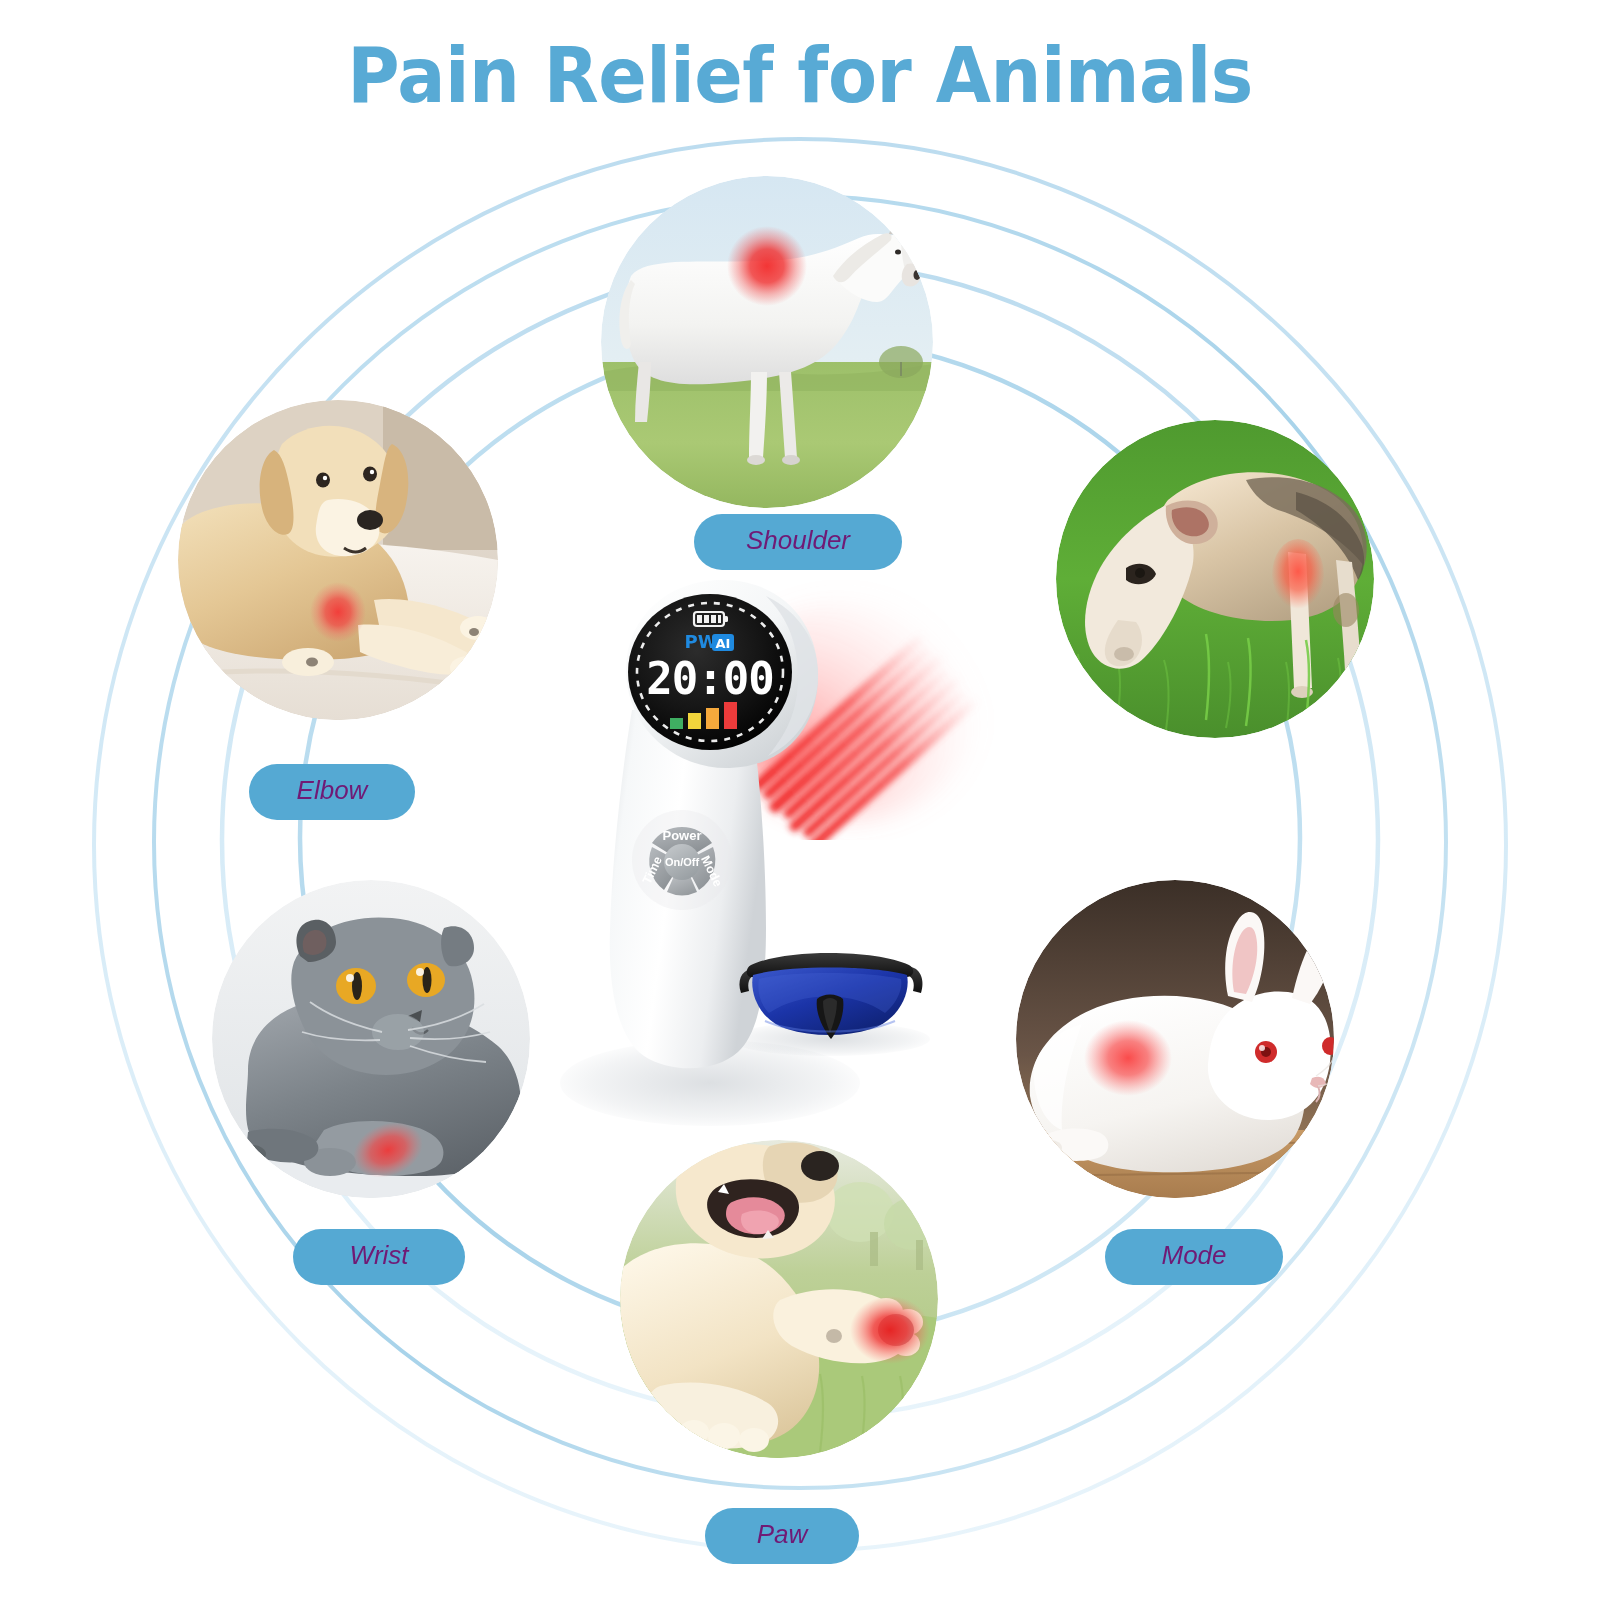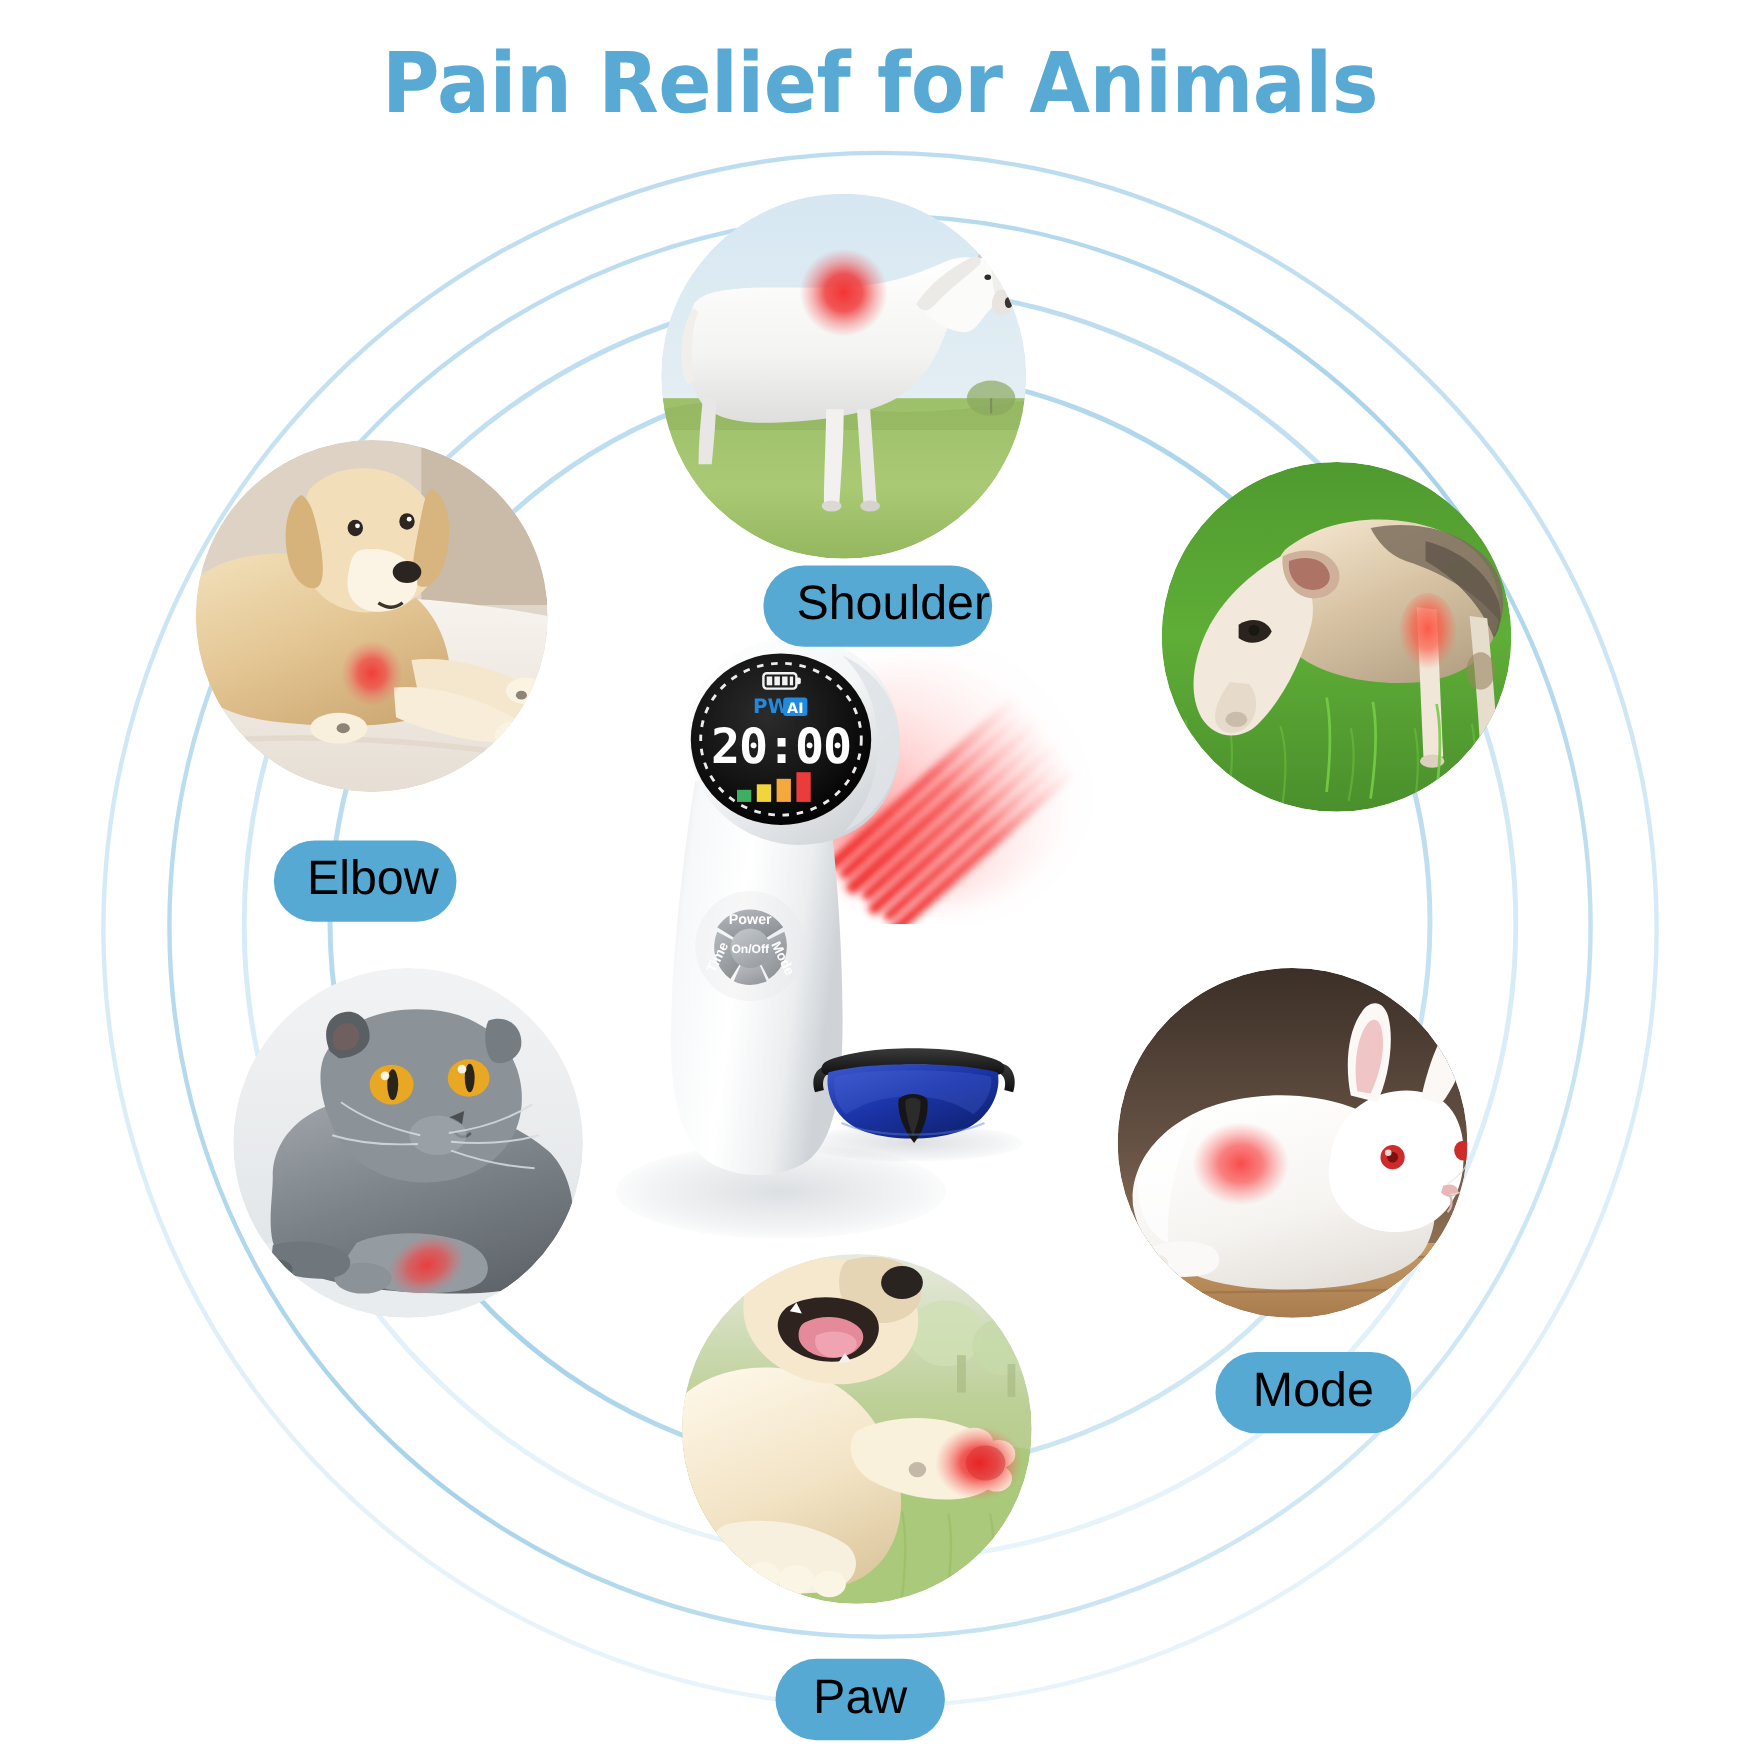--- a/index.html
+++ b/index.html
@@ -61,30 +61,31 @@
     position: absolute;
     left: 0; top: 0;
     width: 100%;
     height: 100%;
   }
 
   
   .pill {
     position: absolute;
     background: #55a9d3;
-    color: #000000;
+    color: #701a75;
     border-radius: 40px;
-    font-size: 44px;
+    font-size: 26px;
     font-family: "Liberation Sans", sans-serif;
     font-weight: 400;
     line-height: 1;
     padding: 13px 30px 17px 30px;
     white-space: nowrap;
     z-index: 35;
     text-align: center;
+    font-style: italic;
   }
 
   
   #device {
     position: absolute;
     left: 560px;
     top: 560px;
     width: 280px;
     height: 540px;
     z-index: 30;
@@ -394,20 +395,21 @@
         </g>
 
         <path d="M112 250 C132 240 170 238 200 246 C224 252 236 266 230 280 C224 294 190 298 152 294 C120 290 100 274 104 262 Z" fill="#949ba1"></path>
         <ellipse cx="118" cy="282" rx="26" ry="14" fill="#8b9298"></ellipse>
         <path d="M36 252 C56 246 84 248 100 258 C110 264 108 276 96 280 C78 286 44 280 34 270 Z" fill="#6f767c"></path>
         <ellipse cx="40" cy="274" rx="14" ry="9" fill="#5e6569"></ellipse>
       </g>
       <ellipse class="pain-spot" cx="176" cy="270" rx="36" ry="26" fill="url(#painC)" clip-path="url(#clipCat)" transform="rotate(-22 176 270)"></ellipse>
     </svg>
   </div>
+  <div class="pill" style="left:293px; top:1229px; width:112px;">Wrist</div>
 
   <div class="photo" style="left:1016px; top:880px; width:318px; height:318px;">
     <svg class="inner" viewBox="0 0 318 318" xmlns="http://www.w3.org/2000/svg">
       <defs>
         <clipPath id="clipRab">
             <circle cx="159" cy="159" r="159"></circle>
           </clipPath>
         <linearGradient id="rabBg" x1="0" y1="0" x2="0" y2="1">
           <stop offset="0%" stop-color="#3b2f27"></stop>
             <stop offset="55%" stop-color="#6a5547"></stop>

